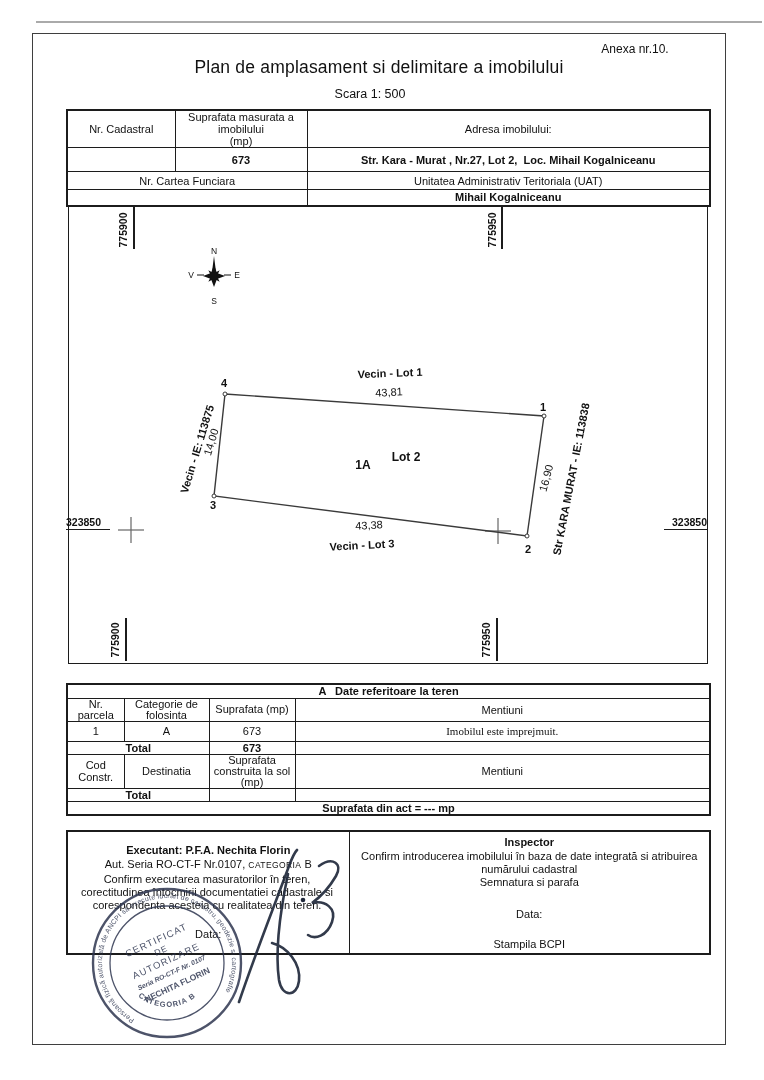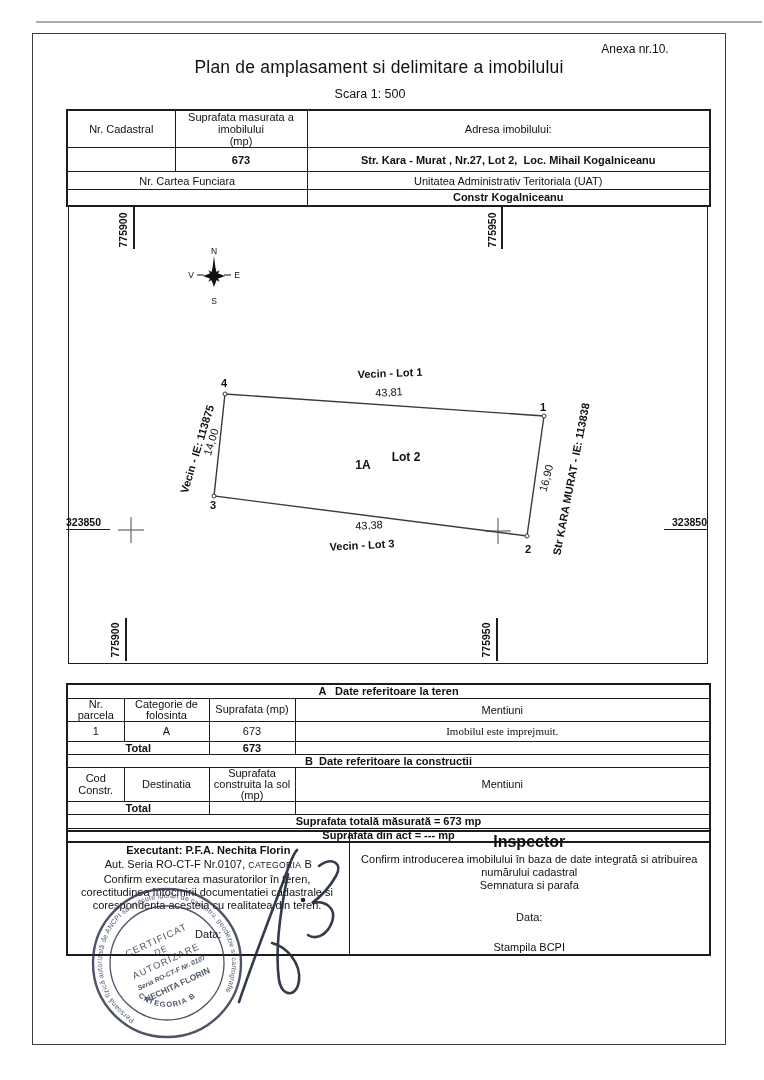--- a/index.html
+++ b/index.html
@@ -22,21 +22,21 @@
   .plan{position:absolute;left:68px;top:205px;width:638px;height:457px;border:1.8px solid #1c1c1c;}
   .plan-label{position:absolute;white-space:nowrap;font-size:11px;transform:translate(-50%,-50%);}
   .gridv{position:absolute;white-space:nowrap;font-size:10.5px;font-weight:bold;transform:translate(-50%,-50%) rotate(-90deg);}
   .gridh{position:absolute;white-space:nowrap;font-size:10.5px;font-weight:bold;border-bottom:1.5px solid #1c1c1c;padding-bottom:1px;}
   .tick{position:absolute;width:1.5px;background:#1c1c1c;}
   svg.overlay{position:absolute;left:0;top:0;}
 
   
   .fcell{font-size:10.5px;text-align:left;vertical-align:top;padding:2px 4px;}
   .fcell .line{margin:0 0 1px 0;line-height:13px;}
-  .insp-title{text-align:center;font-weight:bold;font-size:16px;margin:1px 0 2px 0;}
+  .insp-title{text-align:center;font-weight:bold;font-size:11px;margin:1px 0 2px 0;}
   .insp-text{font-size:11px;line-height:13px;}
 
   .stamp{position:absolute;left:82px;top:878px;}
   .signature{position:absolute;left:225px;top:840px;}
 </style>
 </head>
 <body>
 
 <div id="page">
 
@@ -66,21 +66,21 @@
       <td></td>
       <td class="b">673</td>
       <td class="b pw">Str. Kara - Murat , Nr.27, Lot 2,  Loc. Mihail Kogalniceanu</td>
     </tr>
     <tr style="height:18px">
       <td colspan="2">Nr. Cartea Funciara</td>
       <td>Unitatea Administrativ Teritoriala (UAT)</td>
     </tr>
     <tr style="height:16px">
       <td colspan="2"></td>
-      <td class="b">Constr Kogalniceanu</td>
+      <td class="b">Mihail Kogalniceanu</td>
     </tr>
   </tbody>
     </table>
 
   <div class="plan">
 
     <svg class="overlay" width="638" height="457" viewBox="0 0 638 457">
       <g stroke="#666" stroke-width="1.2">
         <line x1="49" y1="324" x2="75" y2="324"></line>
           <line x1="62" y1="311" x2="62" y2="337"></line>
@@ -162,36 +162,30 @@
       <td>1</td>
       <td>A</td>
       <td>673</td>
       <td class="serif">Imobilul este imprejmuit.</td>
     </tr>
     <tr style="height:13px">
       <td colspan="2" class="b">Total</td>
       <td class="b">673</td>
       <td></td>
     </tr>
-    <tr style="height:13px">
-      <td colspan="4" class="b pw">B  Date referitoare la constructii</td>
-    </tr>
     <tr style="height:25px">
       <td>Cod Constr.</td>
       <td>Destinatia</td>
       <td style="line-height:11px">Suprafata construita la sol (mp)</td>
       <td>Mentiuni</td>
     </tr>
     <tr style="height:12px">
       <td colspan="2" class="b">Total</td>
       <td></td>
       <td></td>
-    </tr>
-    <tr style="height:14px">
-      <td colspan="4" class="b">Suprafata totală măsurată = 673 mp</td>
     </tr>
     <tr style="height:14px">
       <td colspan="4" class="b">Suprafata din act = --- mp</td>
     </tr>
   </tbody>
     </table>
 
   <table class="t" style="left:66px;top:830px;width:643px;height:125px;">
     <colgroup>
         <col style="width:282px">

